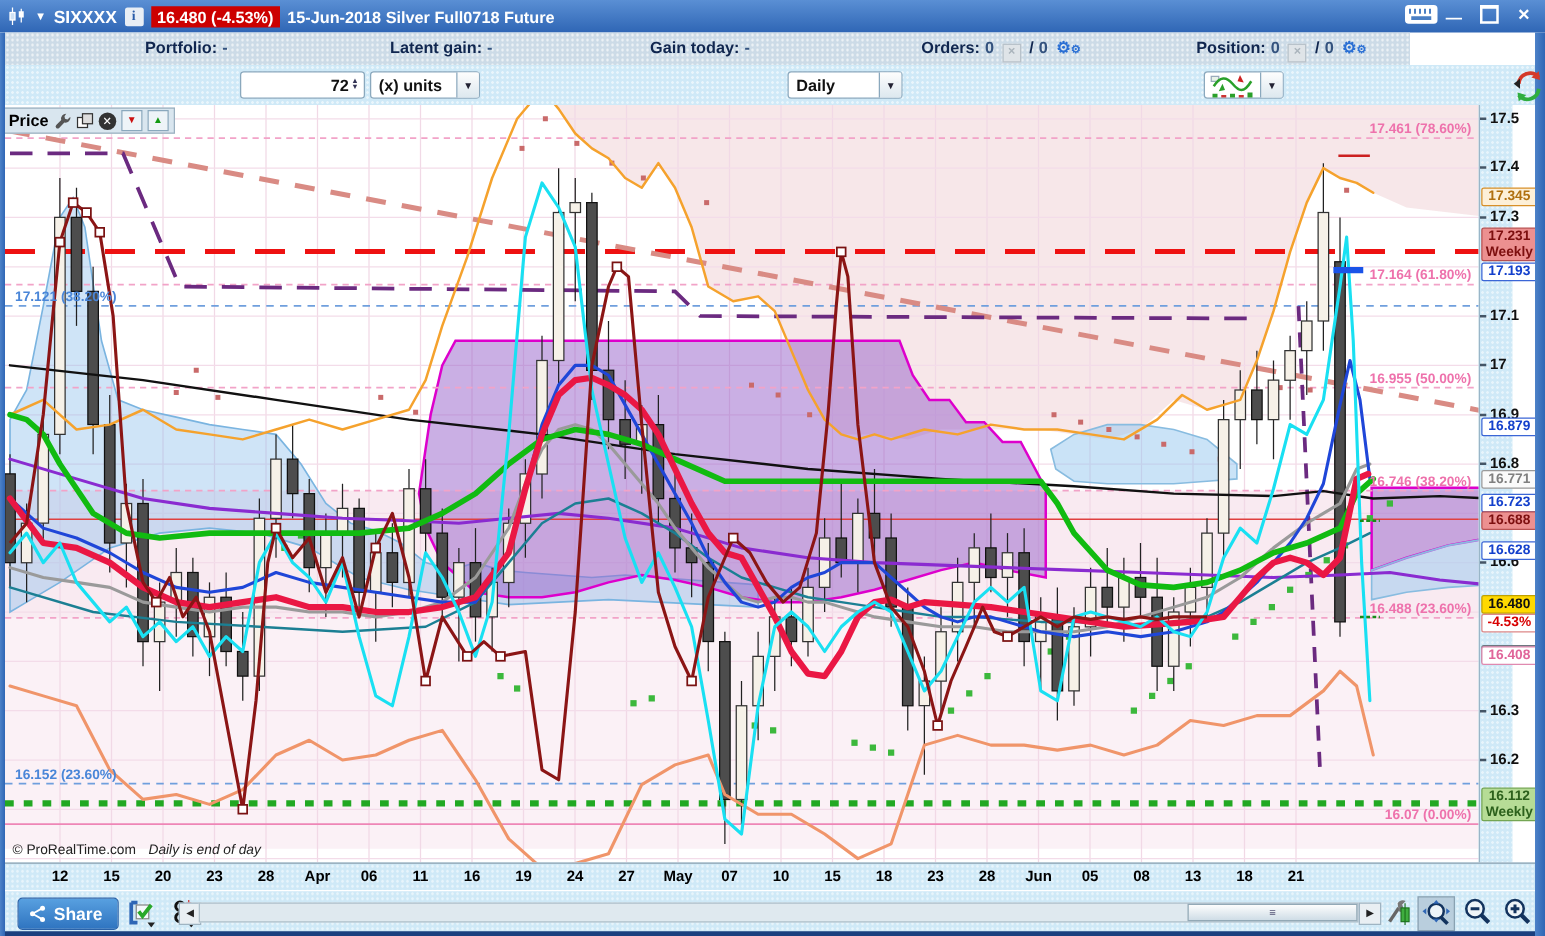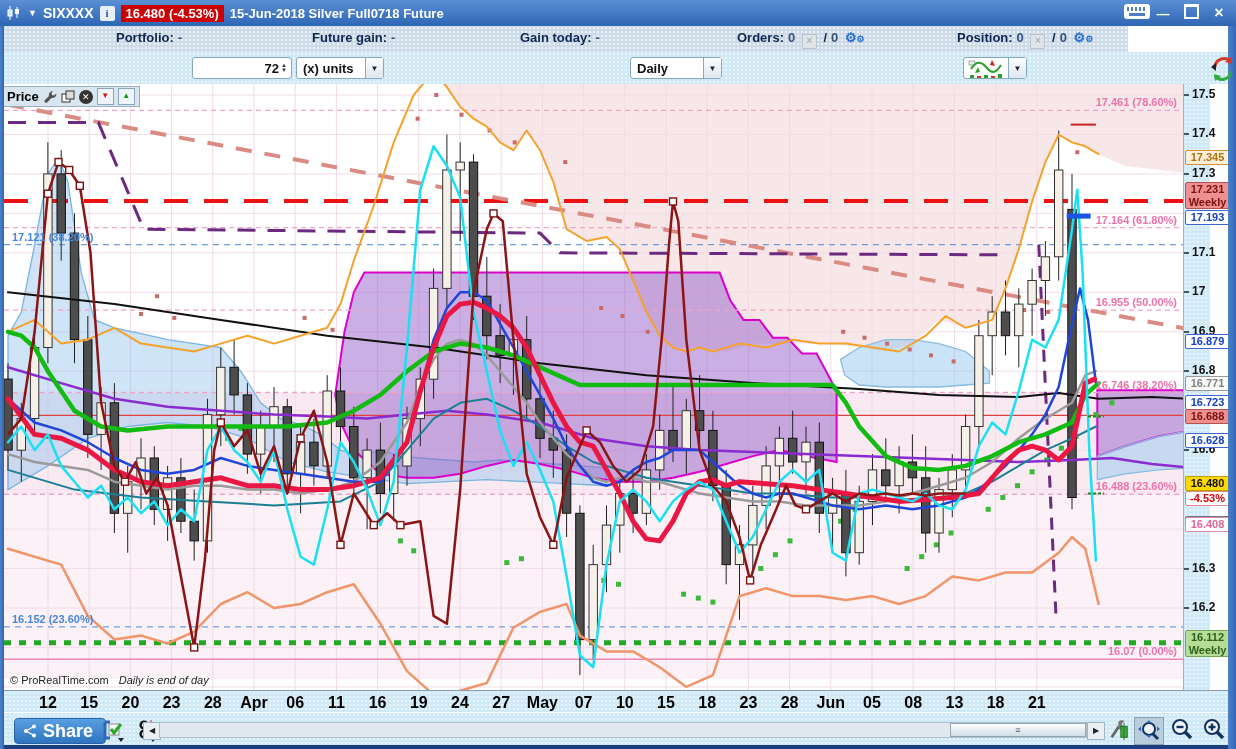--- a/index.html
+++ b/index.html
@@ -69,28 +69,28 @@
   .pc-x{width:14px;height:14px;background:#333;border-radius:50%;color:#fff;font-size:9px;line-height:14px;text-align:center;}
   .pc-btn{width:15px;height:15px;border:1px solid #8aa8bd;background:#eef4f8;font-size:8px;line-height:14px;text-align:center;}
   .pc-btn.red{color:#cc1111;}
   .pc-btn.grn{color:#119911;}
   .copyright{position:absolute;left:10px;top:590px;font-size:11px;color:#222;z-index:4;}
   .copyright .ital{font-style:italic;margin-left:10px;}
   
   .xaxis{position:absolute;left:0;top:690px;width:1236px;height:22px;background:#cfe9f7;
     background-image:radial-gradient(rgba(255,255,255,.5) 1px,transparent 1.2px);background-size:4px 4px;
     border-top:1px solid #8aa0b0;}
-  .xlab{position:absolute;top:3px;transform:translateX(-50%);font-weight:bold;font-size:16px;color:#000;white-space:nowrap;}
+  .xlab{position:absolute;top:3px;transform:translateX(-50%);font-weight:bold;font-size:12px;color:#000;white-space:nowrap;}
   
   .bottombar{position:absolute;left:0;top:712px;width:1236px;height:37px;background:#cfe9f7;
     background-image:radial-gradient(rgba(255,255,255,.5) 1px,transparent 1.2px);background-size:4px 4px;
     border-top:1px solid #fff;box-sizing:border-box;}
   .bborder{position:absolute;left:0;bottom:0;width:1236px;height:4px;background:#1b3f7e;}
   .sharebtn{position:absolute;left:14px;top:5px;height:24px;padding:0 12px 0 8px;background:linear-gradient(#58a0e0,#2f74c0);
-    border:1px solid #2a62a8;border-radius:4px;color:#fff;font-weight:bold;font-size:18px;display:flex;align-items:center;gap:6px;}
+    border:1px solid #2a62a8;border-radius:4px;color:#fff;font-weight:bold;font-size:14px;display:flex;align-items:center;gap:6px;}
   .fico{position:absolute;top:7px;width:26px;height:22px;}
   .scroll-larr{position:absolute;left:143px;top:9px;width:16px;height:16px;background:#e9eff3;border:1px solid #9fb4c2;
     font-size:8px;text-align:center;line-height:15px;color:#222;}
   .scrolltrack{position:absolute;left:159px;top:9px;width:928px;height:16px;background:#dfe9ef;border:1px solid #aebfca;box-sizing:border-box;}
   .scrollthumb{position:absolute;left:790px;top:0;width:136px;height:14px;background:linear-gradient(#fdfdfd,#cfdde6);
     border:1px solid #93a9b6;box-sizing:border-box;text-align:center;line-height:12px;font-size:9px;color:#557;}
   .scroll-rarr{position:absolute;left:1087px;top:9px;width:16px;height:16px;background:#e9eff3;border:1px solid #9fb4c2;
     font-size:8px;text-align:center;line-height:15px;color:#222;}
   .zoombox{position:absolute;top:4px;width:28px;height:26px;display:flex;align-items:center;justify-content:center;}
   .zoombox.sel{background:#b9cedd;border:1px solid #8aa2b2;}
@@ -120,21 +120,21 @@
     <span class="tb-btn"><span class="kbico"></span></span>
     <span class="tb-btn">—</span>
     <span class="tb-btn"><span class="maxbox"></span></span>
     <span class="tb-btn" style="font-size:16px;">×</span>
   </div>
 
   <div class="accountbar">
     <span class="ab-item" style="left:116px">
       <span>Portfolio:</span><span class="ab-val">-</span></span>
     <span class="ab-item" style="left:312px">
-      <span>Future gain:</span><span class="ab-val">-</span></span>
+      <span>Latent gain:</span><span class="ab-val">-</span></span>
     <span class="ab-item" style="left:520px">
       <span>Gain today:</span><span class="ab-val">-</span></span>
     <span class="ab-item" style="left:737px">
       <span>Orders:</span><span class="ab-val">0</span>
       <span class="ab-x">×</span>
       <span>/</span><span class="ab-val">0</span>
       <span class="ab-gear">⚙<small>⚙</small></span></span>
     <span class="ab-item" style="left:957px">
       <span>Position:</span><span class="ab-val">0</span>
       <span class="ab-x">×</span>

